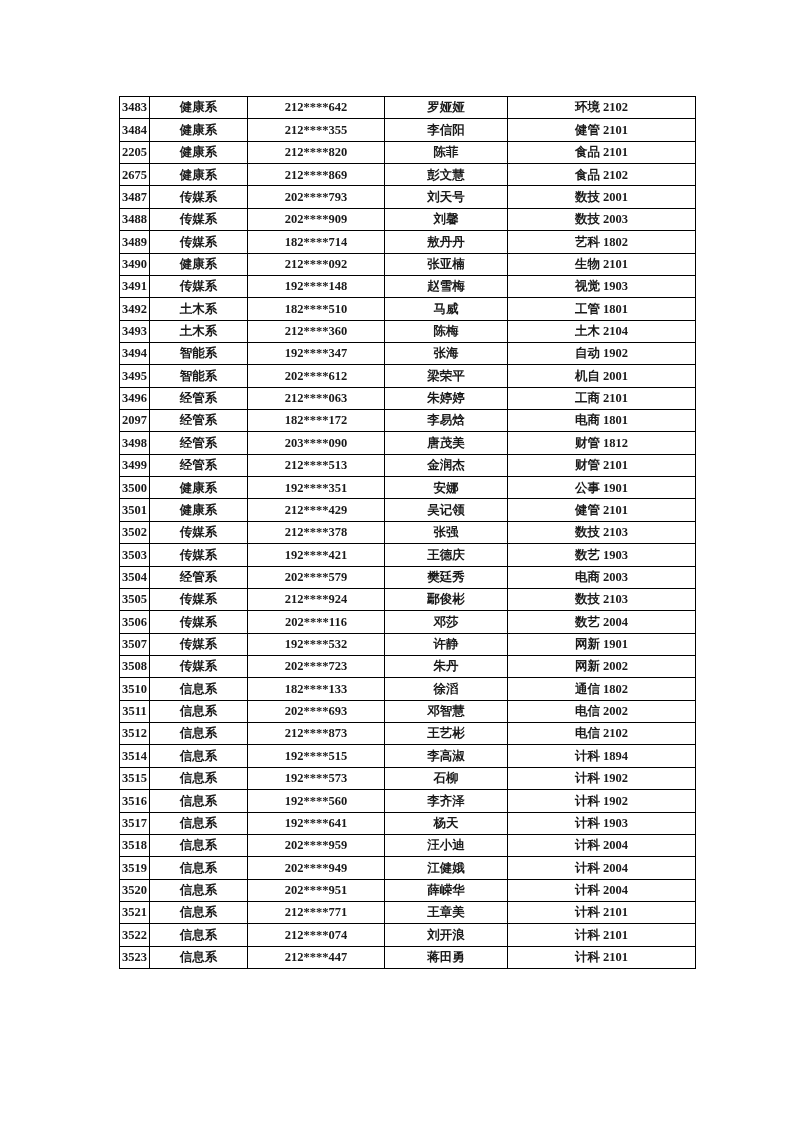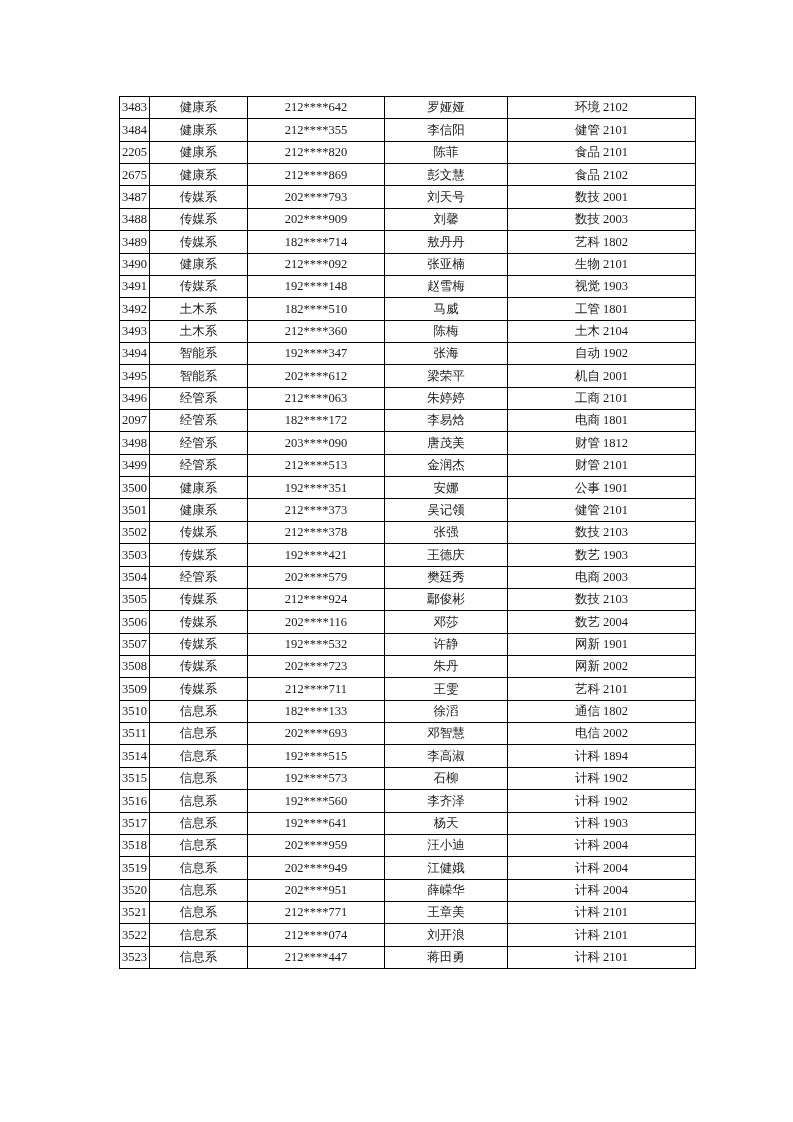--- a/index.html
+++ b/index.html
@@ -8,20 +8,21 @@
     height: 1122px;
     background: #ffffff;
     font-family: "Liberation Serif", "DejaVu Serif", serif;
   }
   .page {
     position: relative;
     width: 793px;
     height: 1070px;
     background: #ffffff;
     overflow: hidden;
+    font-weight: bold;
   }
   table.records {
     position: absolute;
     left: 119px;
     top: 96px;
     width: 576px;
     border-collapse: collapse;
     table-layout: fixed;
   }
   table.records td {
@@ -177,21 +178,21 @@
         <tr>
           <td>3500</td>
           <td>健康系</td>
           <td>192****351</td>
           <td>安娜</td>
           <td>公事 1901</td>
         </tr>
         <tr>
           <td>3501</td>
           <td>健康系</td>
-          <td>212****373</td>
+          <td>212****429</td>
           <td>吴记领</td>
           <td>健管 2101</td>
         </tr>
         <tr>
           <td>3502</td>
           <td>传媒系</td>
           <td>212****378</td>
           <td>张强</td>
           <td>数技 2103</td>
         </tr>
@@ -231,39 +232,39 @@
           <td>网新 1901</td>
         </tr>
         <tr>
           <td>3508</td>
           <td>传媒系</td>
           <td>202****723</td>
           <td>朱丹</td>
           <td>网新 2002</td>
         </tr>
         <tr>
-          <td>3509</td>
-          <td>传媒系</td>
-          <td>212****711</td>
-          <td>王雯</td>
-          <td>艺科 2101</td>
-        </tr>
-        <tr>
           <td>3510</td>
           <td>信息系</td>
           <td>182****133</td>
           <td>徐滔</td>
           <td>通信 1802</td>
         </tr>
         <tr>
           <td>3511</td>
           <td>信息系</td>
           <td>202****693</td>
           <td>邓智慧</td>
           <td>电信 2002</td>
+        </tr>
+        <tr>
+          <td>3512</td>
+          <td>信息系</td>
+          <td>212****873</td>
+          <td>王艺彬</td>
+          <td>电信 2102</td>
         </tr>
         <tr>
           <td>3514</td>
           <td>信息系</td>
           <td>192****515</td>
           <td>李高淑</td>
           <td>计科 1894</td>
         </tr>
         <tr>
           <td>3515</td>

